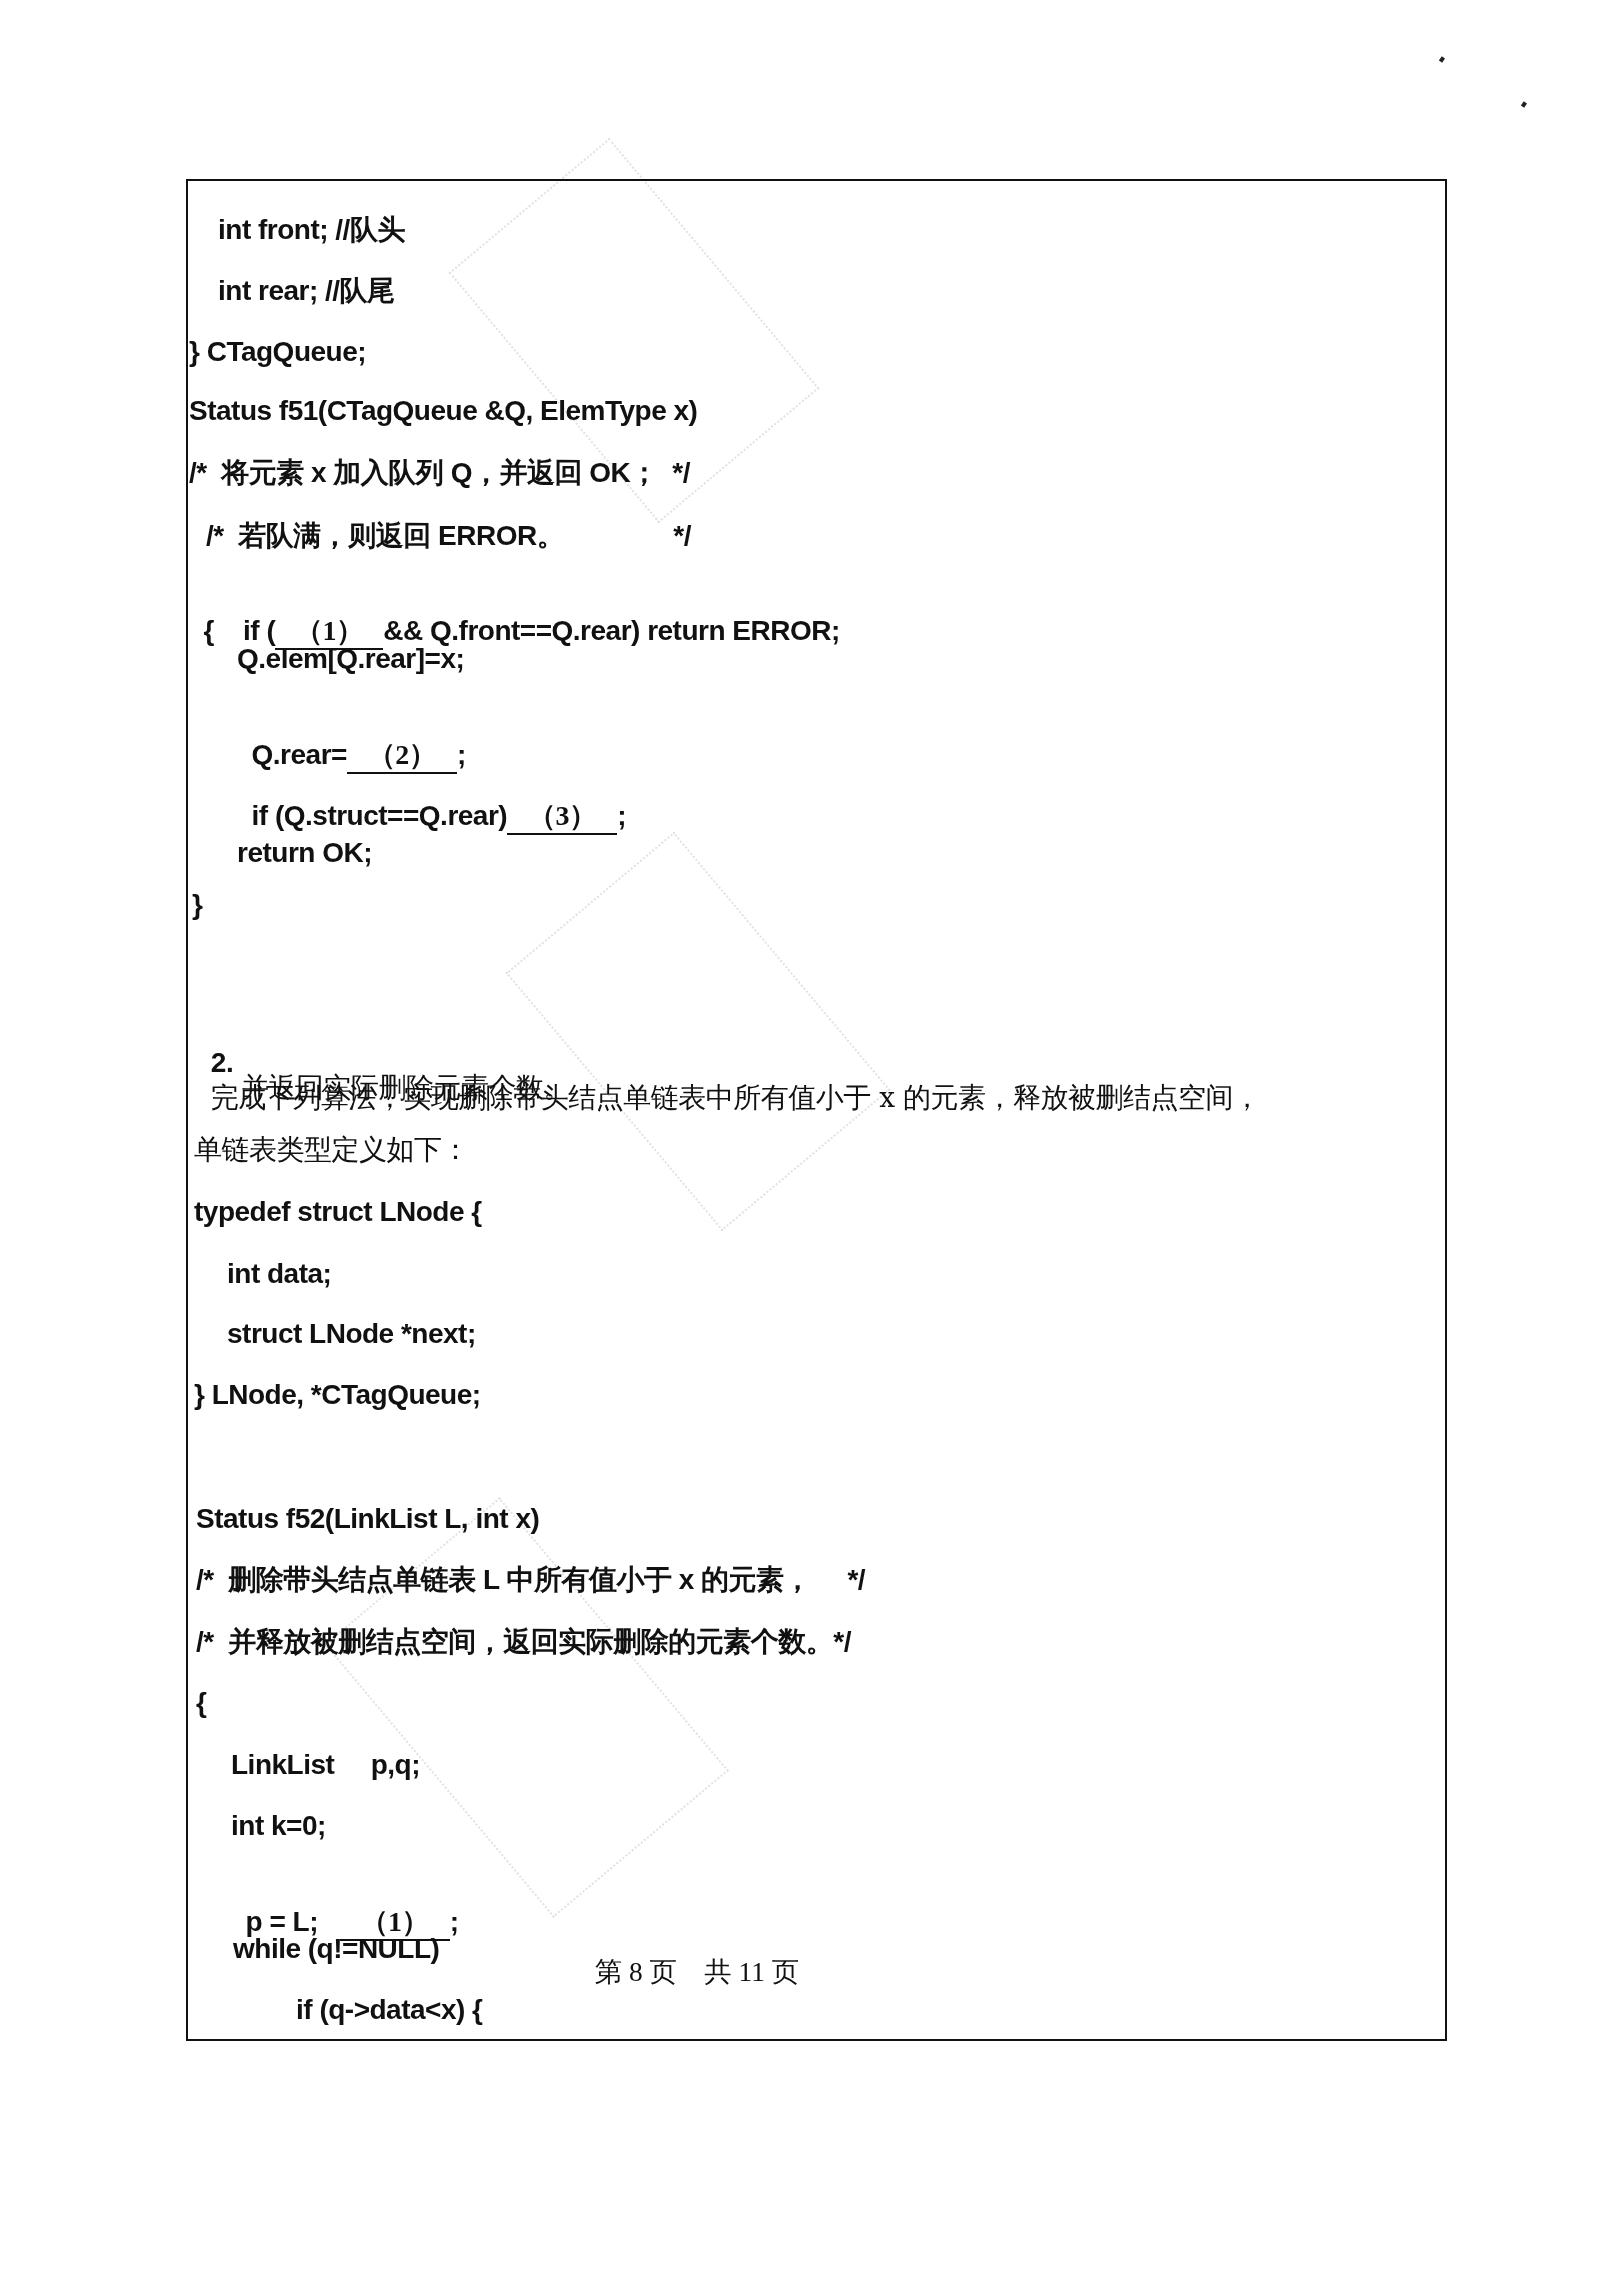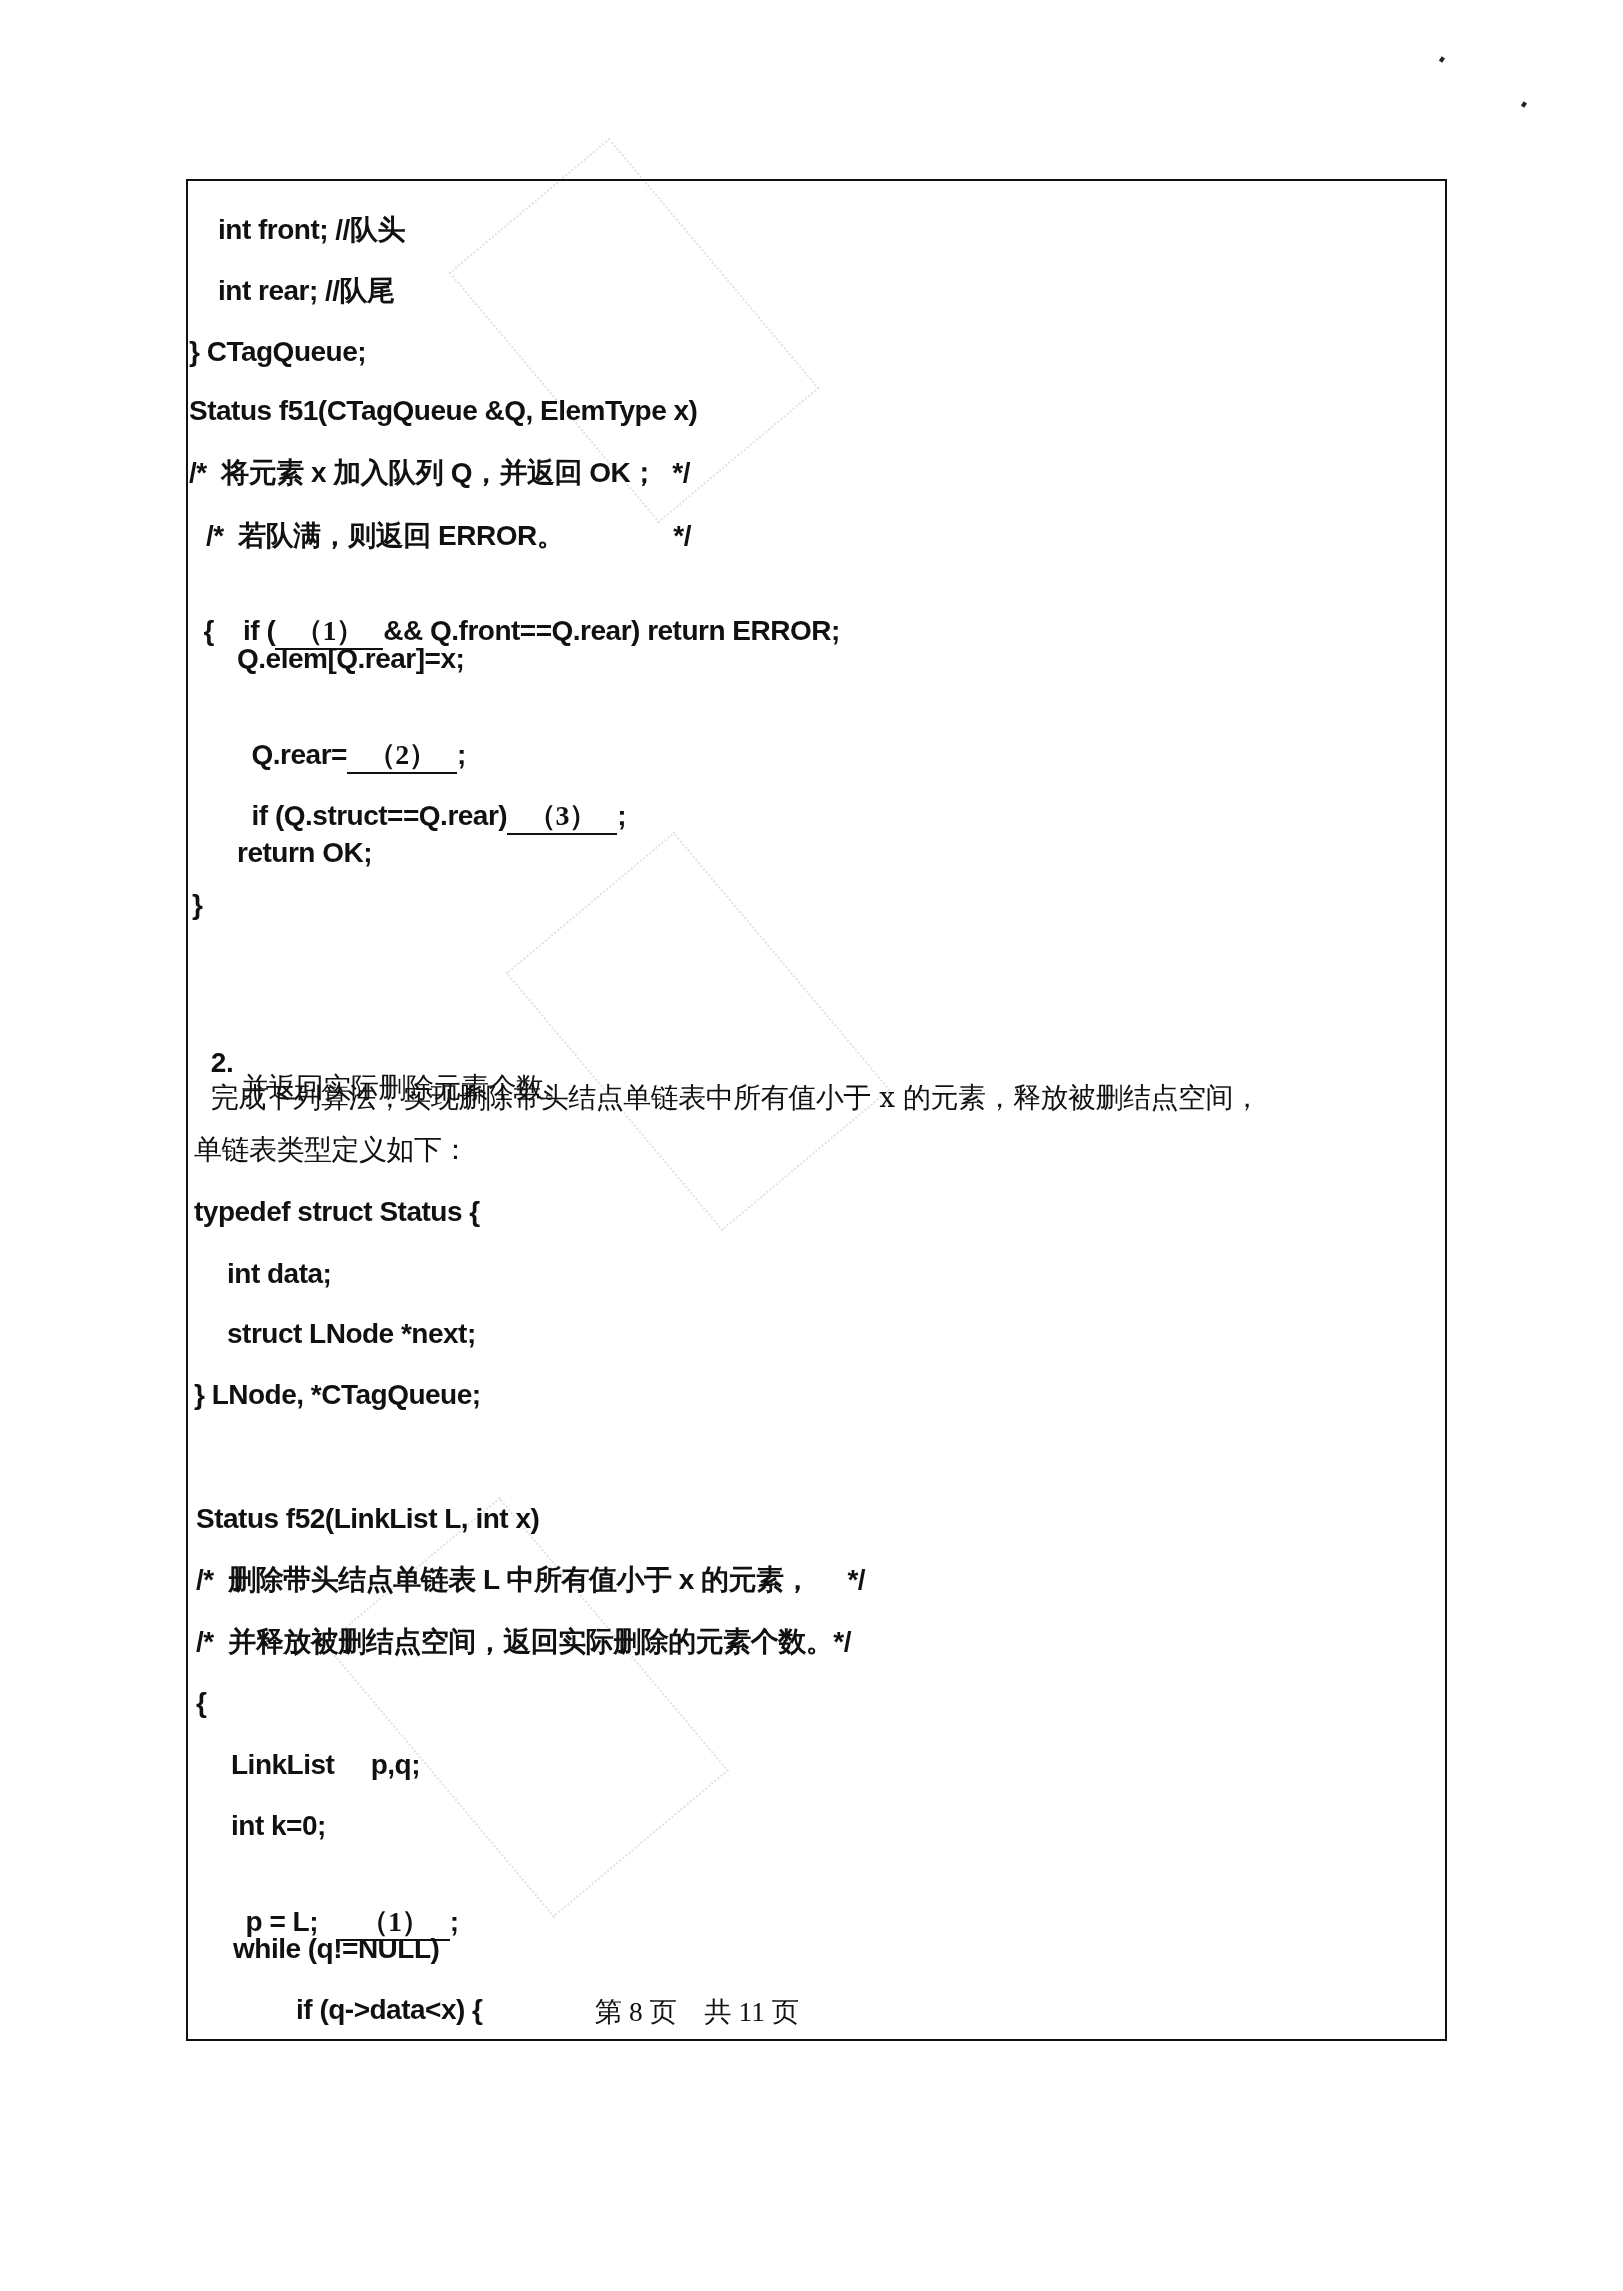--- a/index.html
+++ b/index.html
@@ -16,21 +16,21 @@
     position: absolute; white-space: pre;
     font-size: 28px; font-weight: bold; letter-spacing: -0.5px;
     line-height: 35px;
   }
   .cjk { font-family: "DejaVu Serif", "Liberation Serif", serif; font-weight: normal; }
   .blank {
     display: inline-block; border-bottom: 2px solid #111111;
     text-align: center; font-family: "Liberation Serif", serif; font-weight: bold;
   }
   .footer {
-    position: absolute; left: 0; width: 1394px; top: 1994px; text-align: center;
+    position: absolute; left: 0; width: 1394px; top: 1954px; text-align: center;
     font-family: "Liberation Serif", "DejaVu Serif", serif; font-size: 27.4px;
   }
   .speck { position: absolute; width: 3.9px; height: 4.9px; background: #222; transform: rotate(35deg); }
   .watermark {
     position: absolute; border: 2px dotted #cfcfcf; opacity: 0.6;
     transform: rotate(-40deg);
   }
 </style>
 </head>
 <body>
@@ -64,21 +64,21 @@
 <div class="line" style="left:237px;top:835px;">return OK;</div>
 <div class="line" style="left:192px;top:887px;">}</div>
 
 <div class="line cjk" style="left:194px;top:1010px;">
   <span style="font-weight:bold;font-family:'Liberation Sans',sans-serif;">2.</span>
   <span>完成下列算法，实现删除带头结点单链表中所有值小于 x 的元素，释放被删结点空间，</span>
 </div>
 <div class="line cjk" style="left:241px;top:1070px;">并返回实际删除元素个数。</div>
 <div class="line cjk" style="left:194px;top:1132px;">单链表类型定义如下：</div>
 
-<div class="line" style="left:194px;top:1194px;">typedef struct Status {</div>
+<div class="line" style="left:194px;top:1194px;">typedef struct LNode {</div>
 <div class="line" style="left:227px;top:1256px;">int data;</div>
 <div class="line" style="left:227px;top:1316px;">struct LNode *next;</div>
 <div class="line" style="left:194px;top:1377px;">} LNode, *CTagQueue;</div>
 
 <div class="line" style="left:196px;top:1501px;">Status f52(LinkList L, int x)</div>
 <div class="line" style="left:196px;top:1562px;">/*  删除带头结点单链表 L 中所有值小于 x 的元素，     */</div>
 <div class="line" style="left:196px;top:1624px;">/*  并释放被删结点空间，返回实际删除的元素个数。*/</div>
 <div class="line" style="left:196px;top:1685px;">{</div>
 <div class="line" style="left:231px;top:1747px;">LinkList     p,q;</div>
 <div class="line" style="left:231px;top:1808px;">int k=0;</div>

